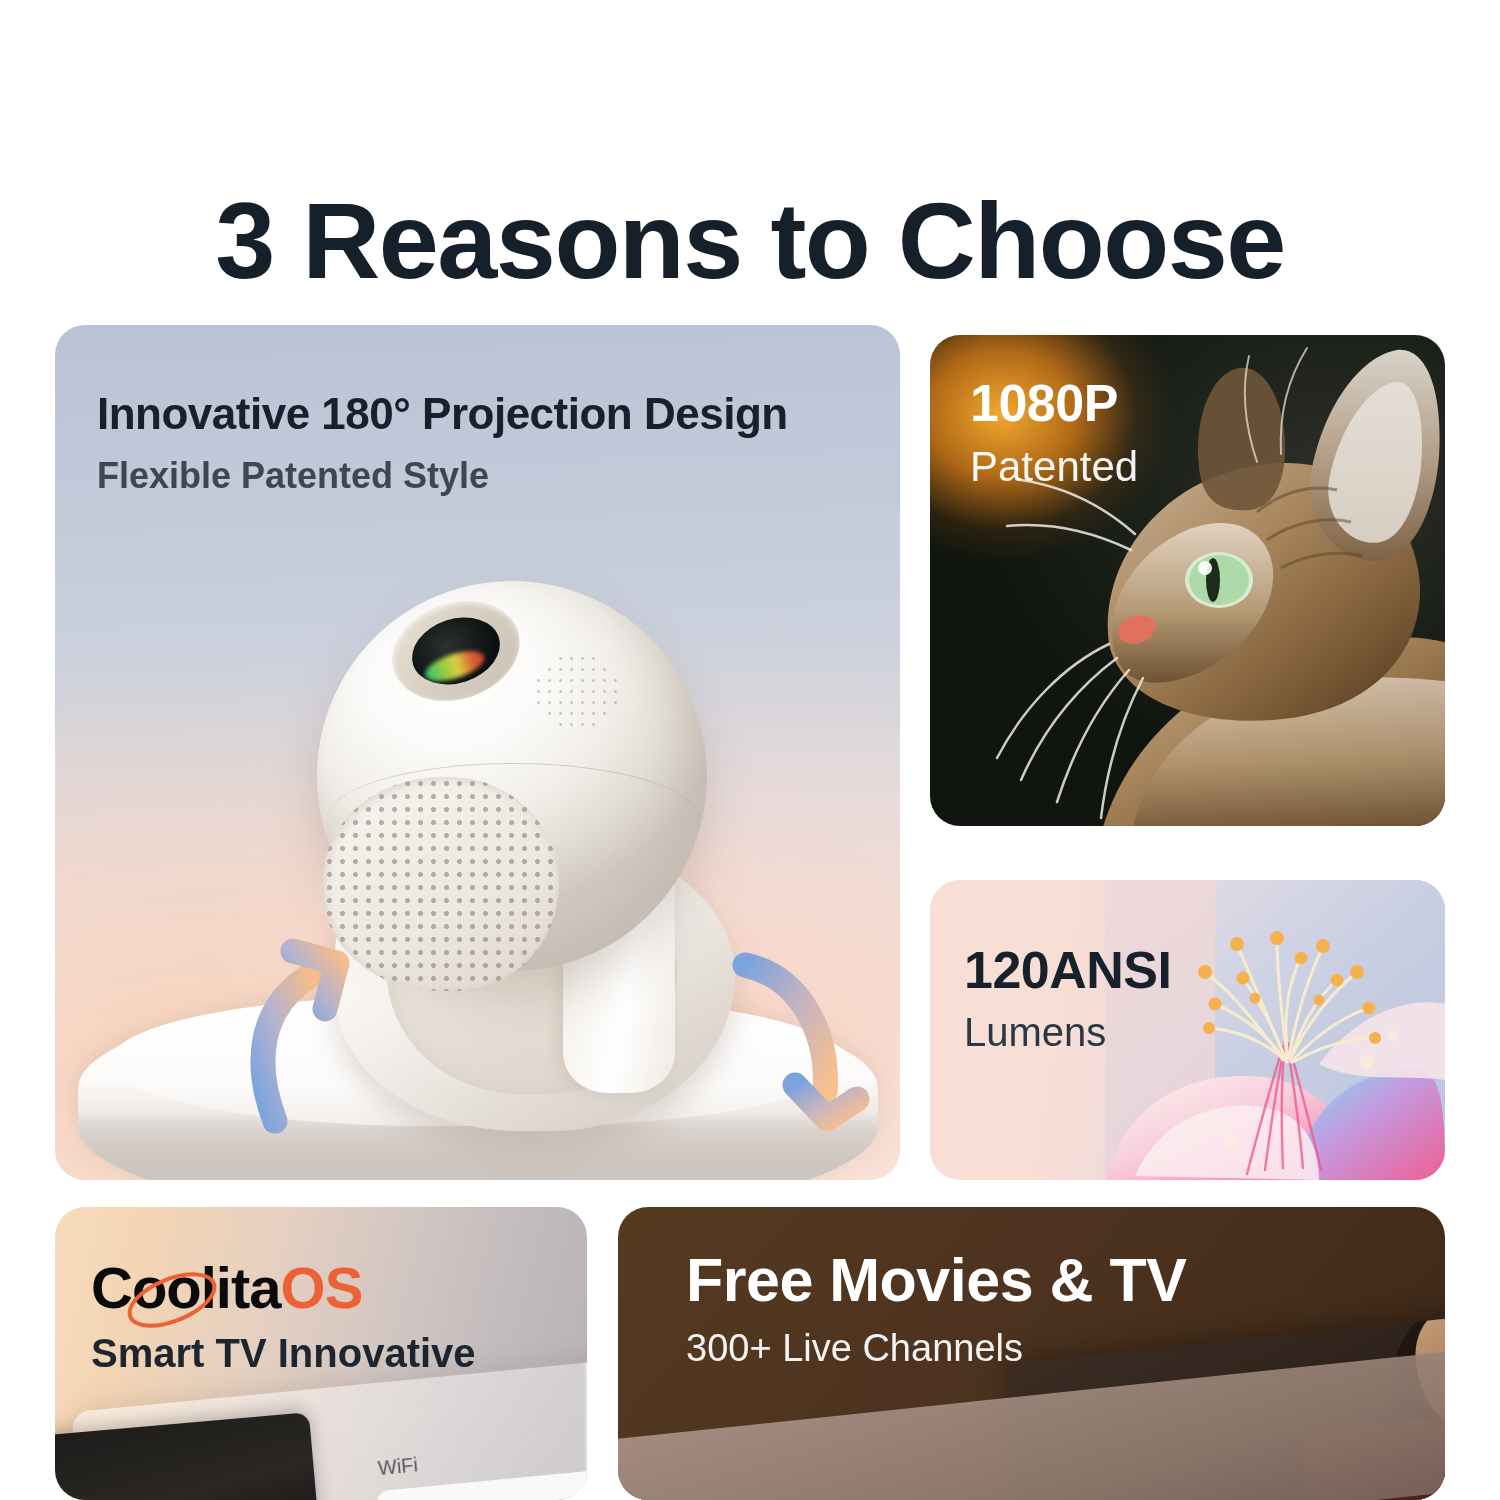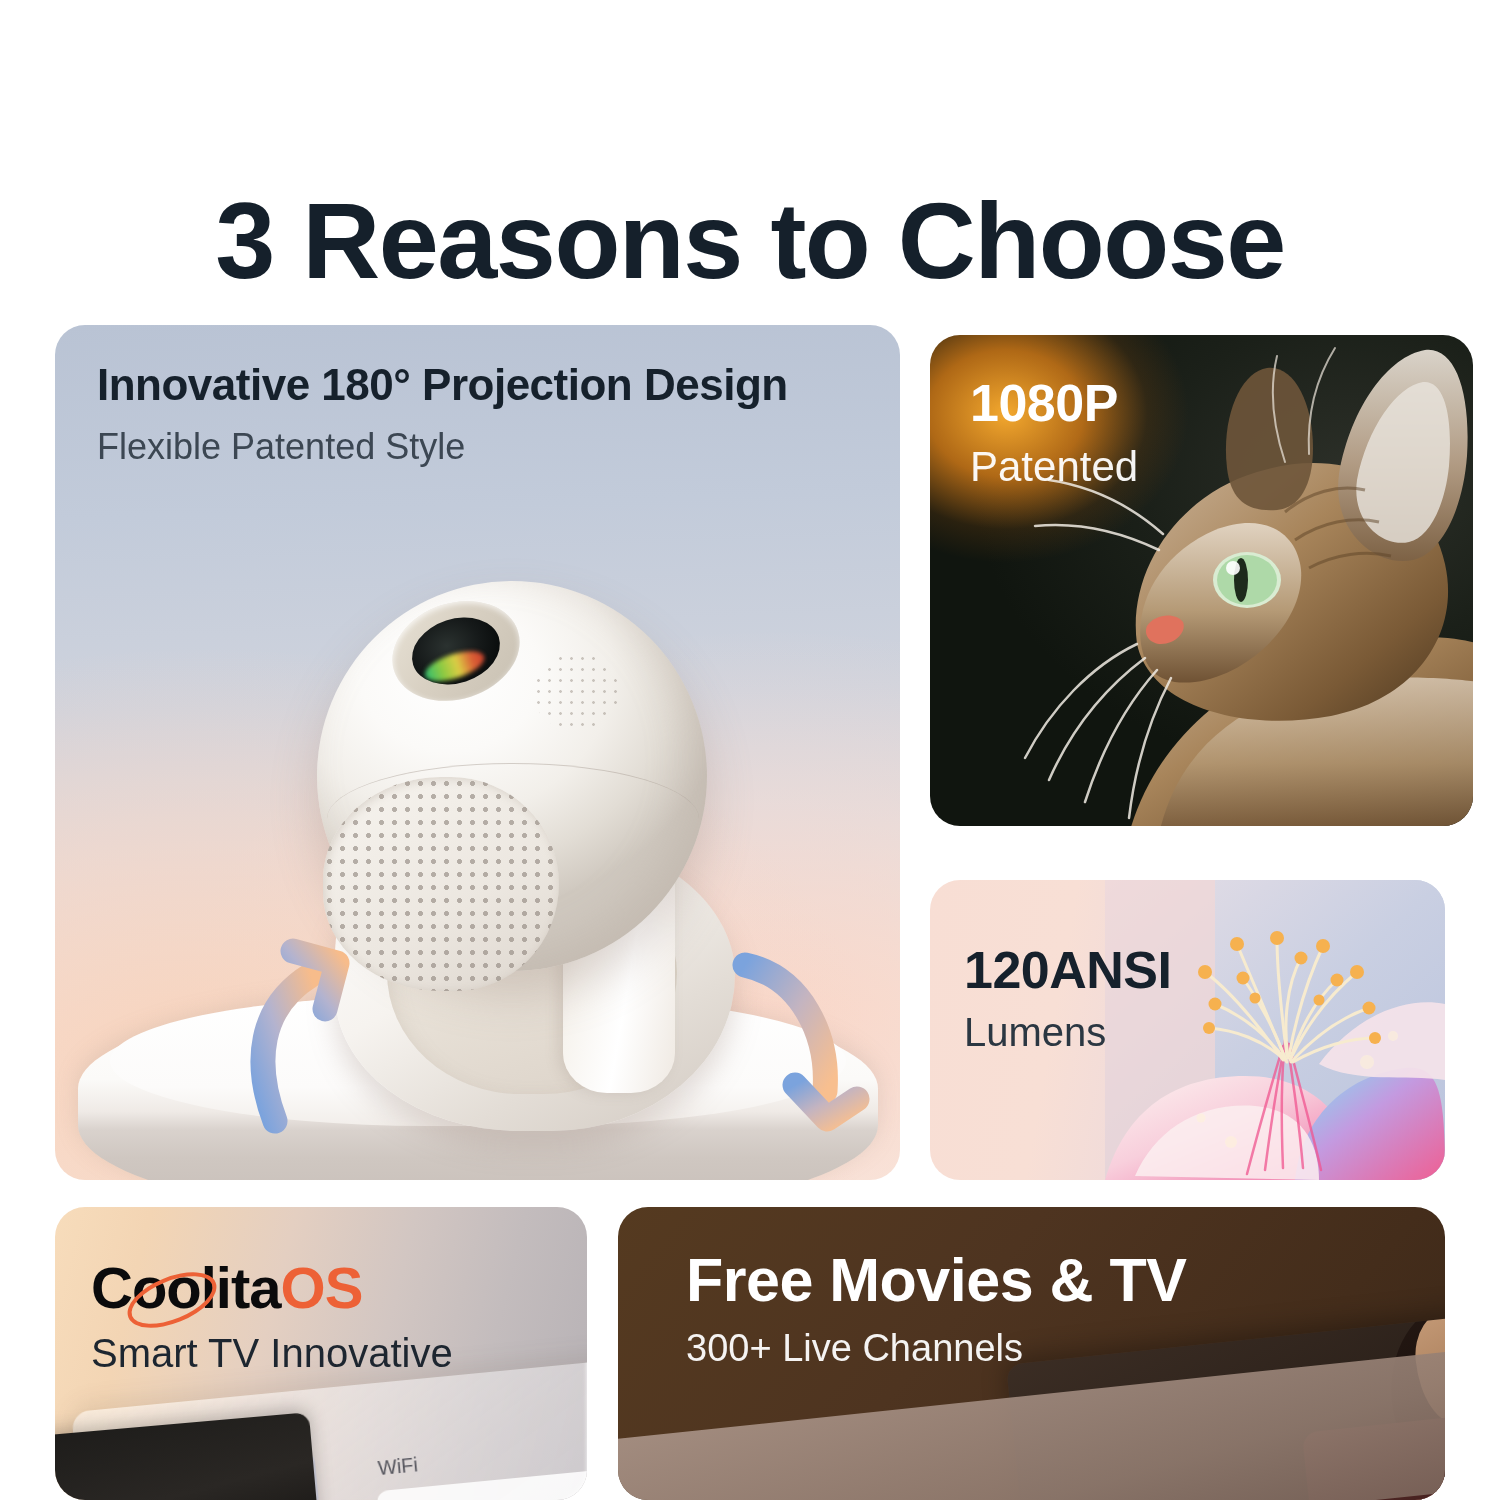--- a/index.html
+++ b/index.html
@@ -47,36 +47,36 @@
   .card-text {
     position: absolute;
     z-index: 40;
   }
   .card-title {
     font-weight: 700;
     letter-spacing: -0.5px;
     margin: 0;
   }
   .card-sub {
-    font-weight: 400;
+    font-weight: 700;
     margin: 0;
   }
 
   
   #card-projector {
     left: 55px;
     top: 325px;
     width: 845px;
     height: 855px;
     background:
       radial-gradient(110% 70% at 18% 88%, rgba(248,210,186,.95) 0%, rgba(248,214,196,.55) 38%, rgba(255,255,255,0) 72%),
       radial-gradient(95% 62% at 85% 82%, rgba(250,213,198,.85) 0%, rgba(250,221,210,.4) 42%, rgba(255,255,255,0) 75%),
       linear-gradient(178deg, #b9c3d4 0%, #c2cbda 22%, #cfd3dd 44%, #e4dcdd 64%, #f3e3db 80%, #f7eae2 100%);
   }
-  #card-projector .card-text { left: 42px; top: 35px; }
+  #card-projector .card-text { left: 42px; top: 64px; }
   #card-projector .card-title { font-size: 44px; color: #16212c; }
   #card-projector .card-sub { font-size: 36px; color: #3c4753; margin-top: 16px; }
 
   
   .pedestal {
     position: absolute;
     left: 50%;
     transform: translateX(-50%);
     bottom: -42px;
     width: 800px;
@@ -235,21 +235,20 @@
   
   #card-cat {
     left: 930px;
     top: 335px;
     width: 515px;
     height: 491px;
     background:
       radial-gradient(42% 38% at 14% 16%, rgba(255,176,48,.95) 0%, rgba(228,132,24,.75) 34%, rgba(120,70,16,.25) 62%, rgba(0,0,0,0) 80%),
       radial-gradient(70% 60% at 78% 30%, #2d3029 0%, #1b2019 55%, #10150f 100%),
       linear-gradient(160deg, #23281f 0%, #141a12 100%);
-    padding-left: 28px;
   }
   #card-cat .card-text { left: 40px; top: 38px; }
   #card-cat .card-title { font-size: 52px; color: #ffffff; }
   #card-cat .card-sub { font-size: 42px; color: rgba(255,255,255,.95); margin-top: 10px; font-weight: 300; }
 
   .cat { position: absolute; right: -6px; bottom: -8px; width: 470px; height: 490px; }
 
   
   #card-flower {
     left: 930px;

